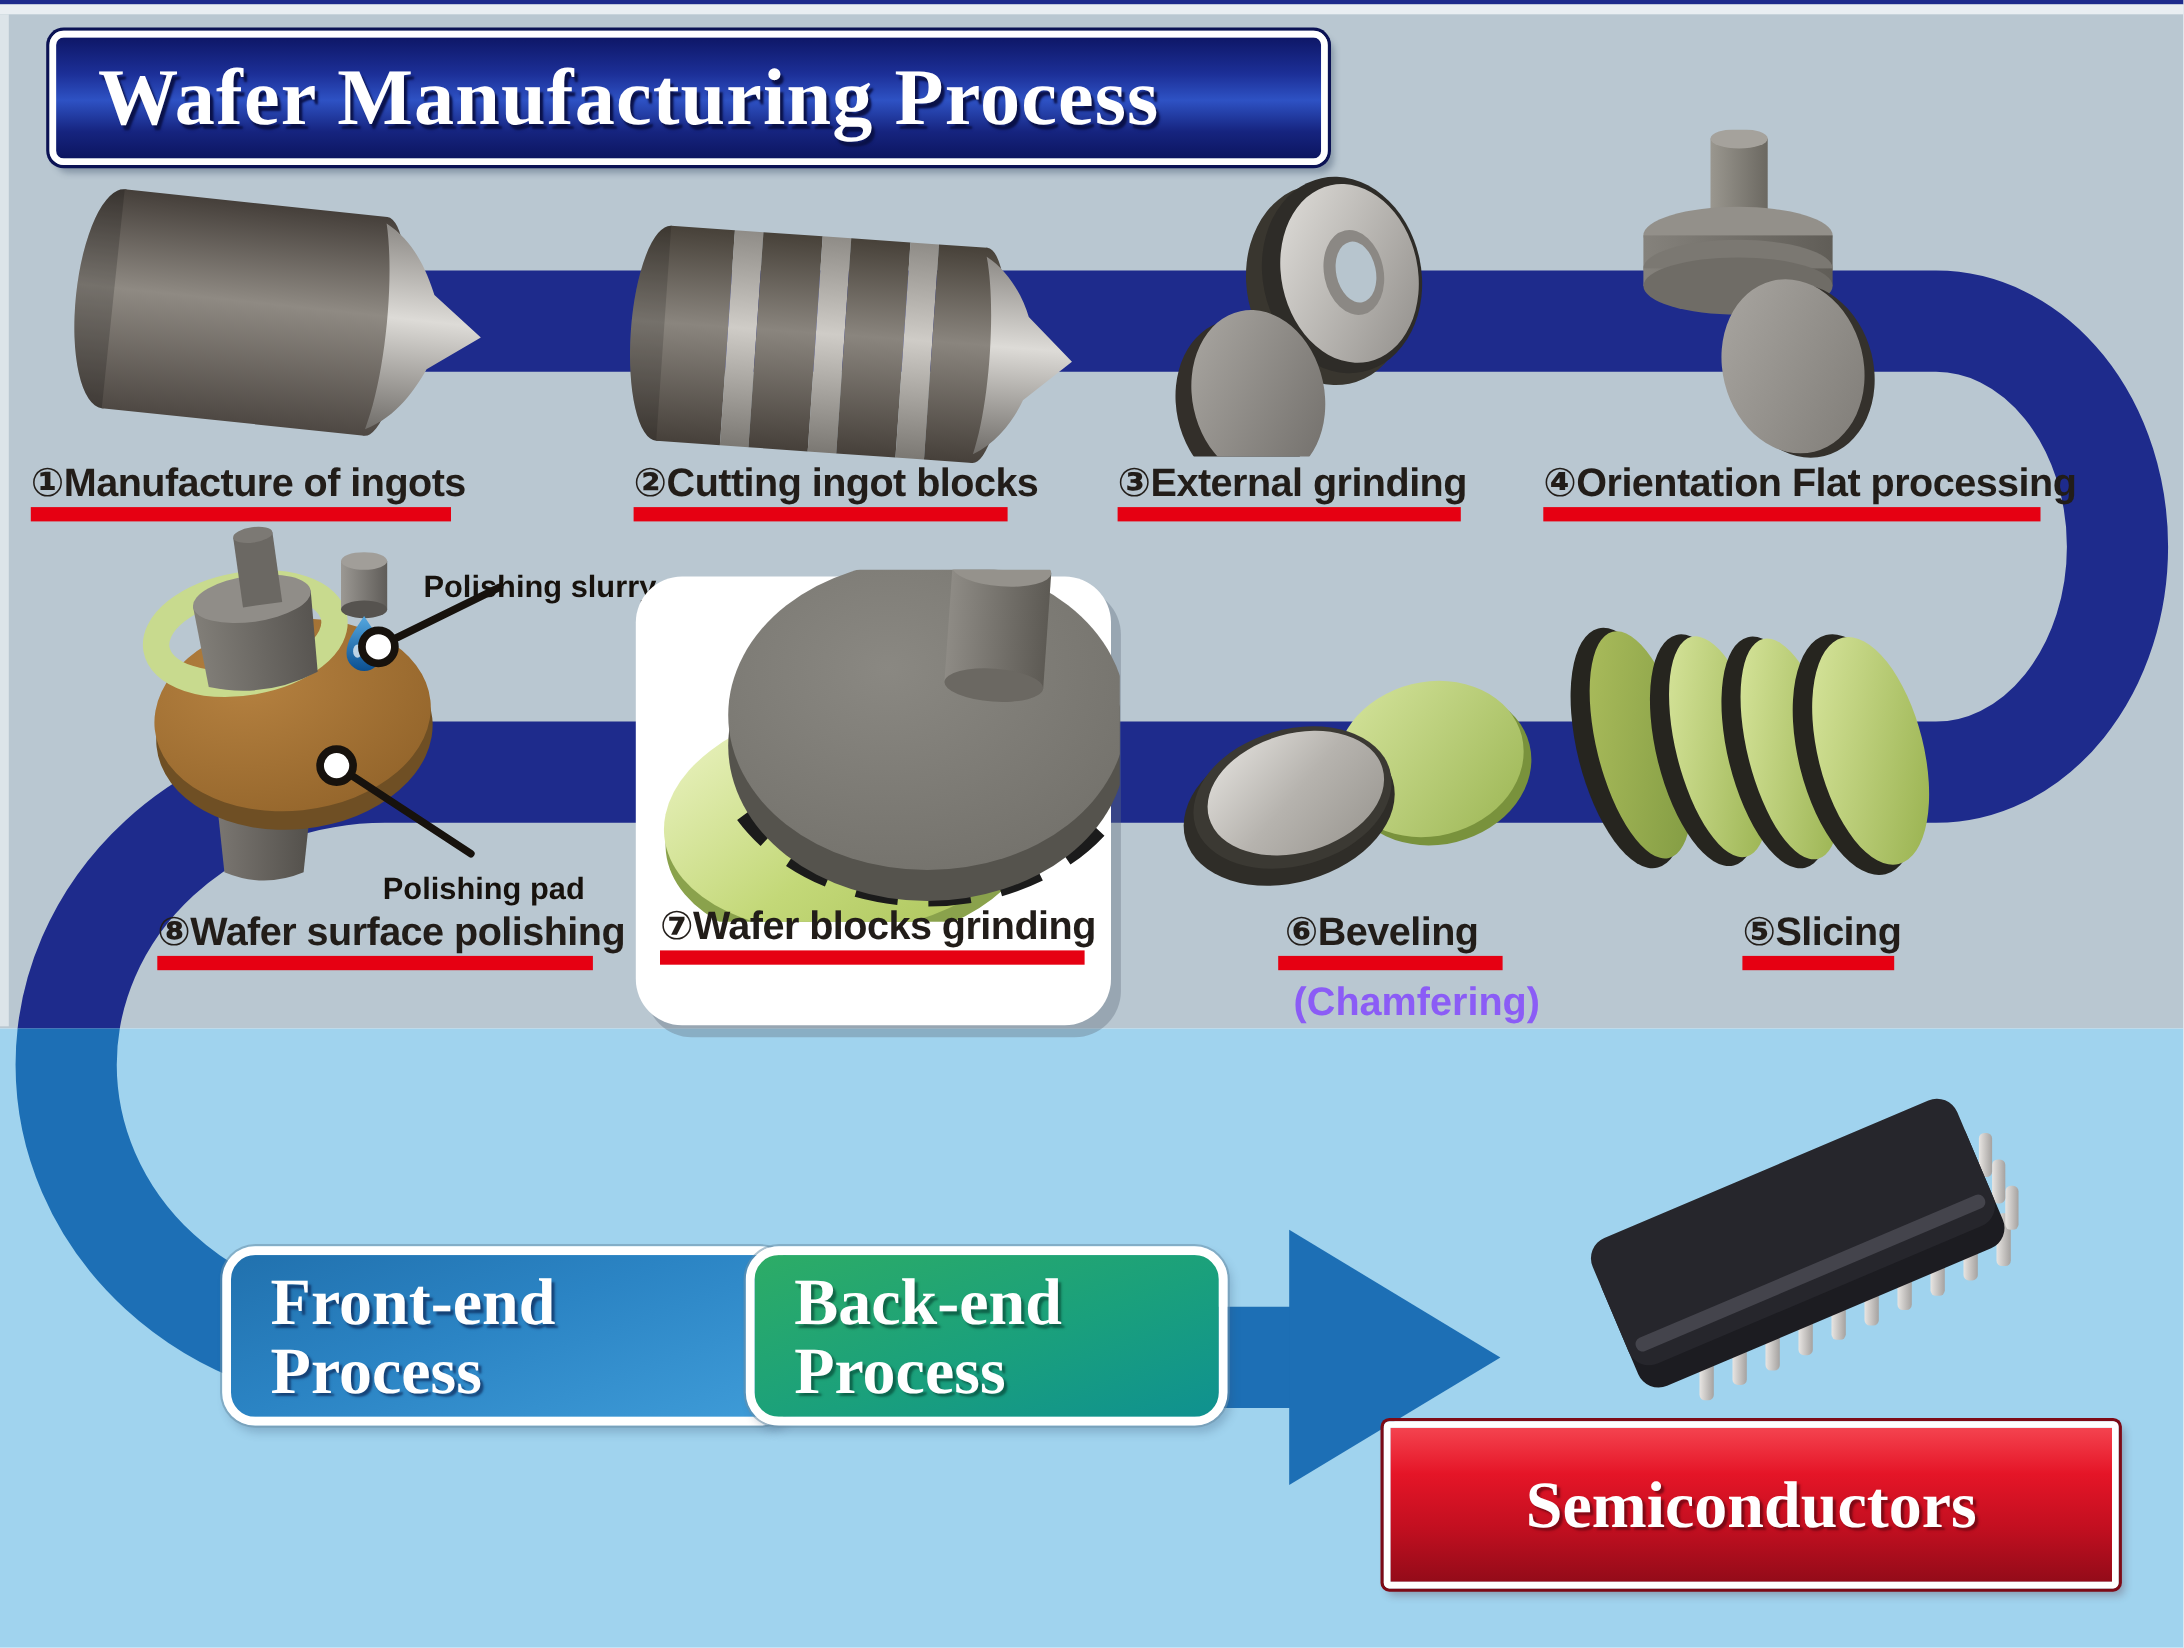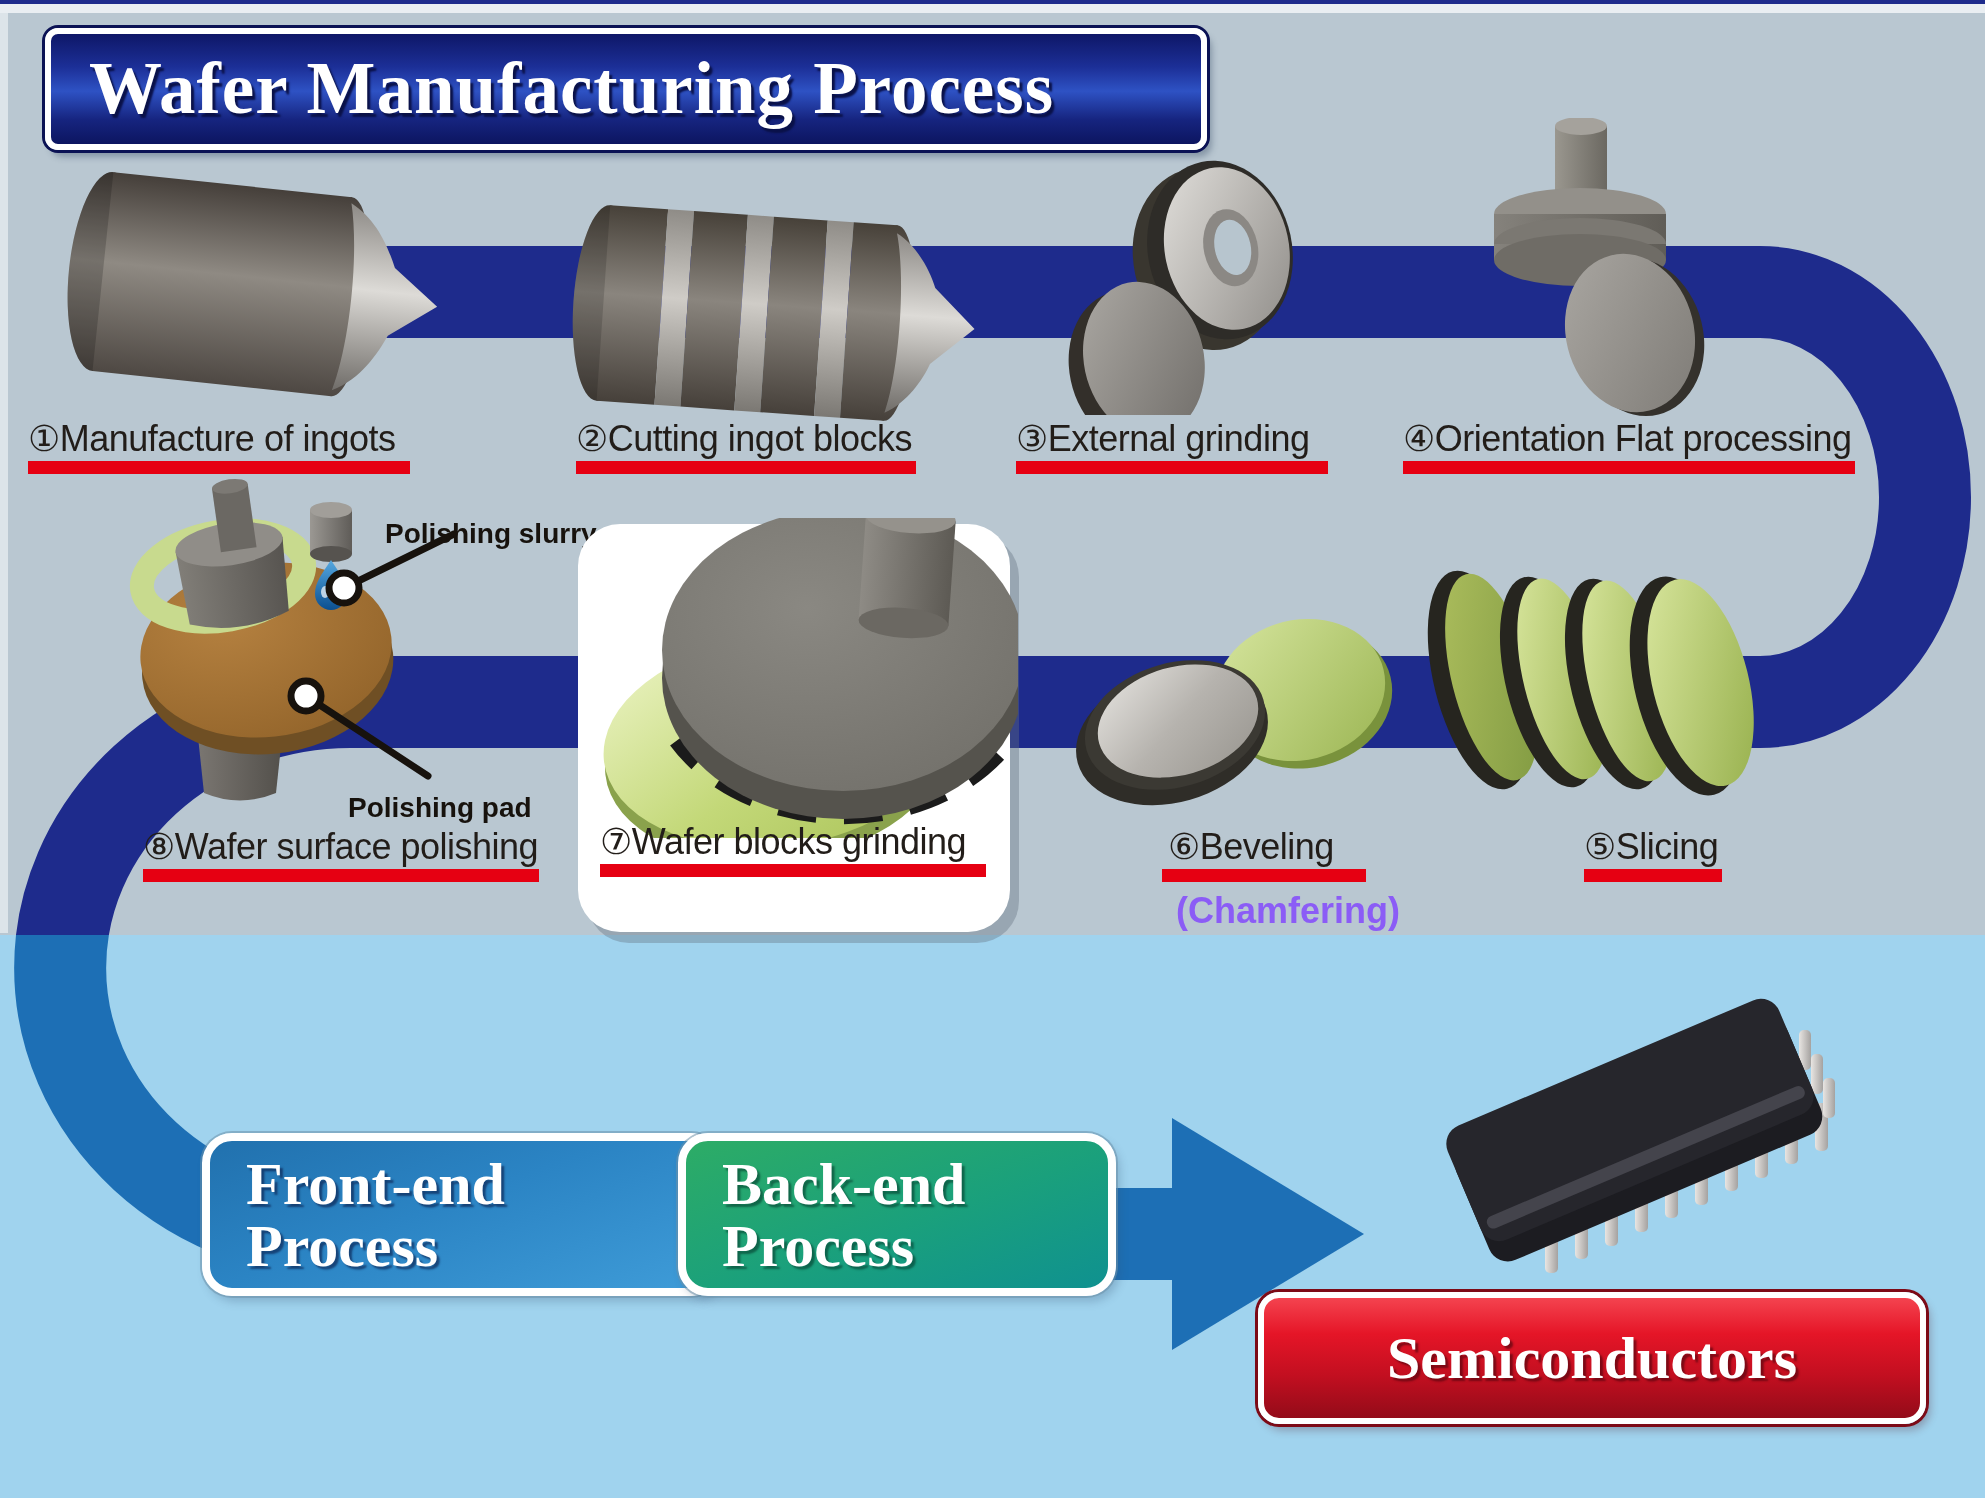--- a/index.html
+++ b/index.html
@@ -13,42 +13,42 @@
   .layer{position:absolute;left:0;top:0;}
 
   .title-box{position:absolute;left:45px;top:28px;width:1162px;height:122px;box-sizing:border-box;
     border:6px solid #fff;border-radius:13px;
     background:linear-gradient(180deg,#0e1767 0%,#1c2f97 30%,#2e52c4 52%,#16247f 78%,#0c1560 100%);
     box-shadow:0 0 0 3px #0b1254,5px 7px 6px rgba(40,60,90,.35);
     display:flex;align-items:center;padding-left:38px;}
   .title-box span{font-family:"Liberation Serif","DejaVu Serif",serif;font-weight:bold;
     font-size:73px;color:#fff;text-shadow:3px 4px 2px #0a1148;letter-spacing:1px;}
 
-  .step-label{position:absolute;color:#221d19;font-weight:normal;font-size:36px;letter-spacing:-0.5px;}
+  .step-label{position:absolute;color:#221d19;font-weight:bold;font-size:36px;letter-spacing:-0.5px;}
   .step-label .txt{display:block;line-height:44px;white-space:nowrap;}
   .step-label .rule{height:13px;background:#e60012;margin-top:0px;}
   .sub-label{position:absolute;color:#8b5cf6;font-weight:bold;font-size:36px;white-space:nowrap;margin-left:18px;}
 
   .callout{position:absolute;color:#17120d;font-weight:bold;font-size:28px;white-space:nowrap;margin-top:16px;}
 
   .white-card{position:absolute;left:578px;top:524px;width:432px;height:408px;background:#ffffff;
     border-radius:42px;box-shadow:9px 11px 0 rgba(100,112,128,.38);}
 
   .flow-box{position:absolute;width:519px;height:163px;box-sizing:border-box;border:8px solid #fff;
     border-radius:30px;display:flex;flex-direction:column;justify-content:center;padding-left:36px;
     box-shadow:0 0 0 2px rgba(110,145,170,.55),4px 6px 8px rgba(50,80,110,.25);}
   .flow-box span{font-family:"Liberation Serif","DejaVu Serif",serif;font-weight:bold;font-size:60px;
     color:#fff;line-height:62px;}
   .front-box{left:202px;top:1133px;background:linear-gradient(160deg,#2171ae 0%,#2b84c4 45%,#3f9cd8 100%);}
   .front-box span{text-shadow:3px 3px 2px rgba(8,25,70,.6);}
   .back-box{left:678px;top:1133px;width:438px;background:linear-gradient(160deg,#2dac66 0%,#1aa07c 55%,#0f9190 100%);}
   .back-box span{text-shadow:3px 3px 2px rgba(5,60,45,.6);}
 
-  .result-box{position:absolute;left:1258px;top:1292px;width:668px;height:132px;box-sizing:border-box;
-    border:6px solid #fff;border-radius:21px;
+  .result-box{position:absolute;left:1258px;top:1292px;width:668px;height:152px;box-sizing:border-box;
+    border:6px solid #fff;border-radius:5px;
     background:linear-gradient(180deg,#f4434f 0%,#e51527 30%,#c20f20 65%,#930b19 100%);
     box-shadow:0 0 0 3px #7d0a16,4px 6px 8px rgba(80,20,30,.3);
     display:flex;align-items:center;justify-content:center;}
   .result-box span{font-family:"Liberation Serif","DejaVu Serif",serif;font-weight:bold;font-size:60px;
     color:#fff;text-shadow:3px 3px 2px rgba(90,5,15,.7);}
 </style>
 </head>
 <body>
 
 <div class="canvas">

